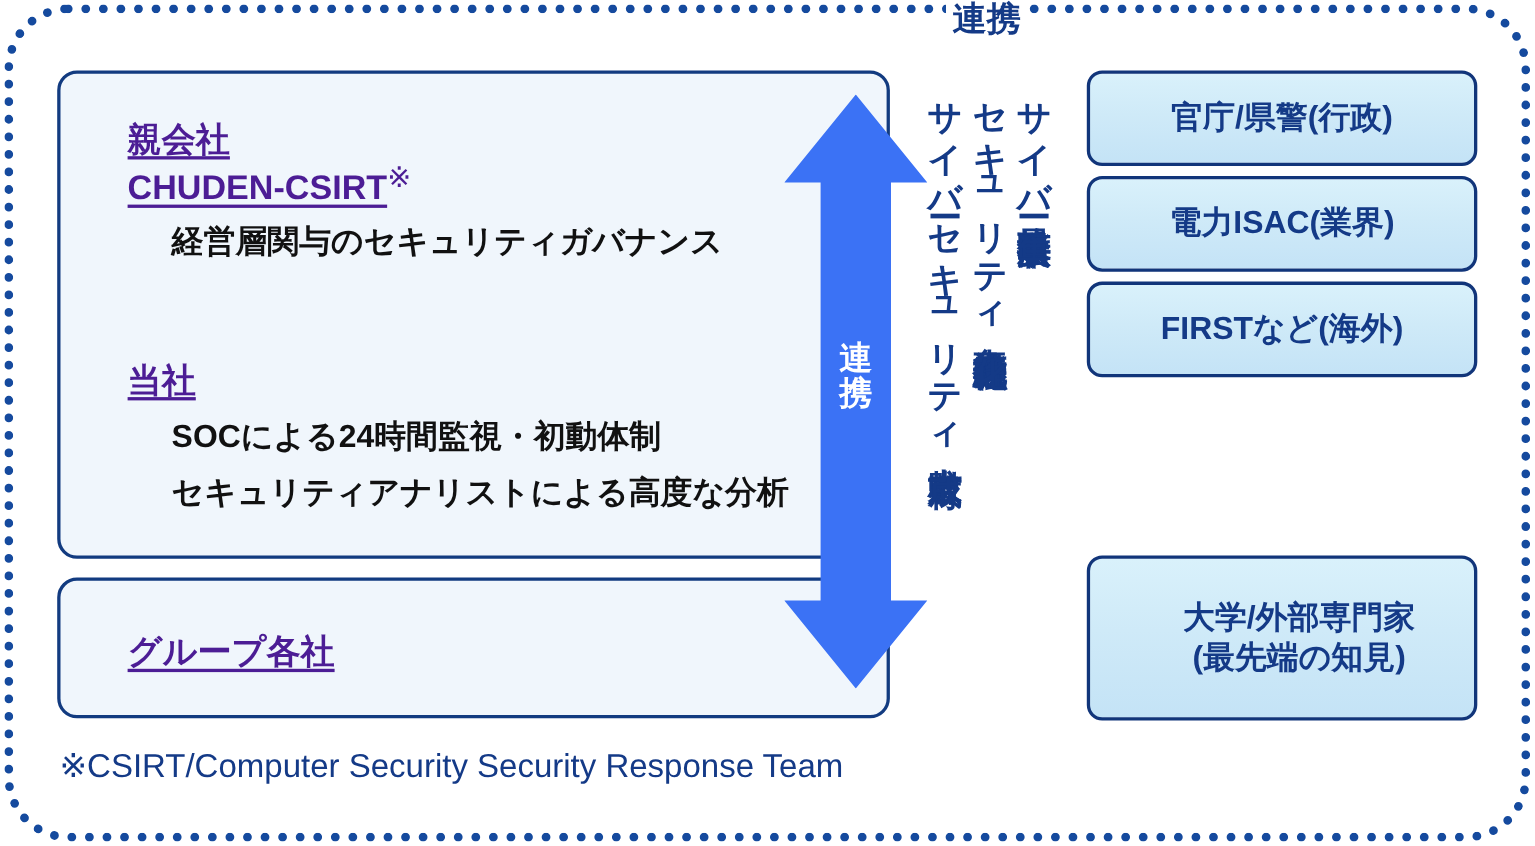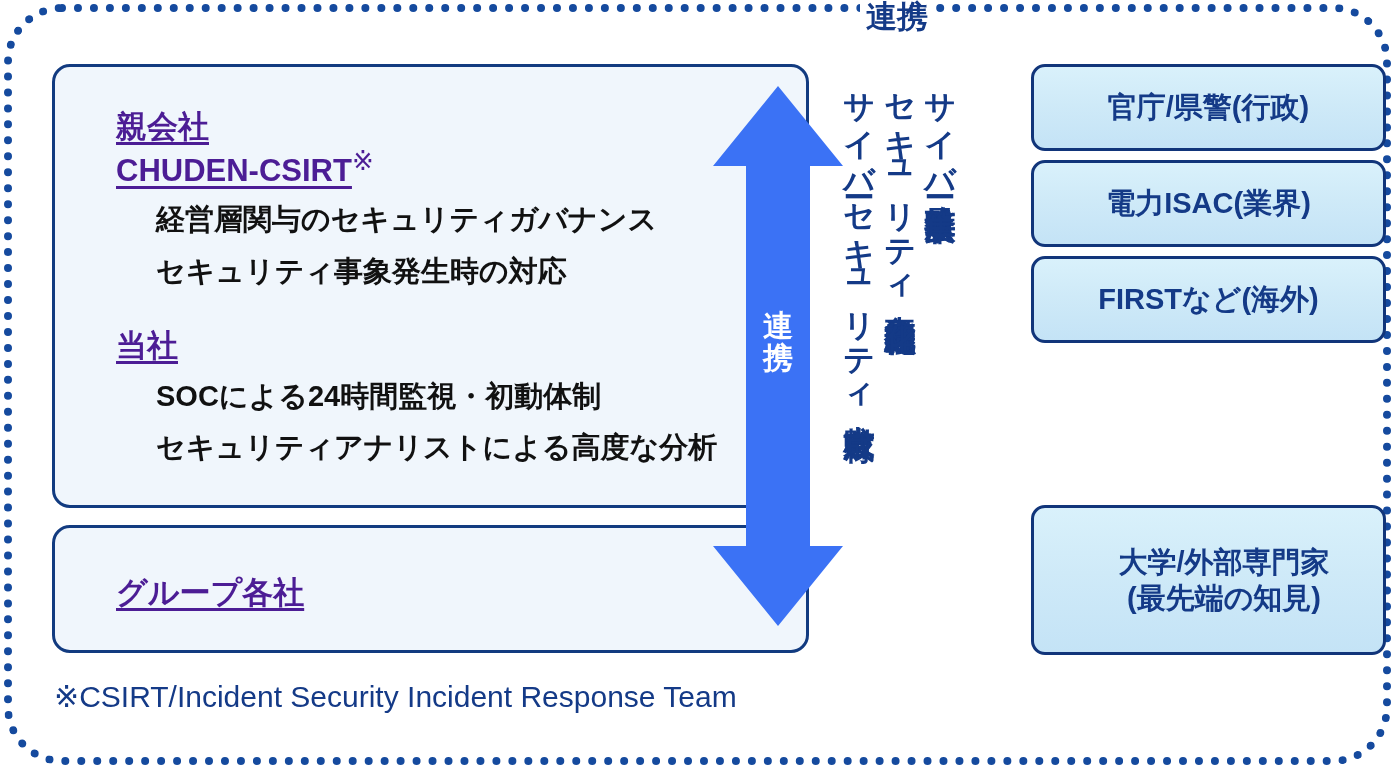--- a/index.html
+++ b/index.html
@@ -146,21 +146,20 @@
     border-radius: 14px;
     background: linear-gradient(180deg, #d9f1fb 0%, #cfeaf8 45%, #c4e3f6 100%);
     color: #143a87;
     font-weight: bold;
     font-size: 29px;
     line-height: 1.25;
     display: flex;
     align-items: center;
     justify-content: center;
     text-align: center;
-    margin-left: 43px;
   }
   #partner-0 { top: 64px;  height: 87px; }
   #partner-1 { top: 160px; height: 87px; text-align: right; }
   #partner-2 { top: 256px; height: 87px; }
   #partner-3 { top: 352px; height: 140px; }
   #partner-4 { top: 505px; height: 150px; padding-left: 31px; }
 
   .partner .l2 { display: block; }
 
   
@@ -182,21 +181,20 @@
   <div class="outer-frame"></div>
 
   <div class="panel" id="panel-parent"></div>
 
   <div class="heading" id="h-parent">親会社</div>
 
   <div class="heading" id="h-csirt"><span>CHUDEN-CSIRT</span><span class="sup-mark">※</span></div>
 
   <div class="bullet-line" id="p-line1">経営層関与のセキュリティガバナンス</div>
 
-  <div class="bullet-line" id="p-line2">セキュリティ事象発生時の対応</div>
 
   <div class="heading" id="h-ours">当社</div>
 
   <div class="bullet-line" id="o-line1">SOCによる24時間監視・初動体制</div>
 
   <div class="bullet-line" id="o-line2">セキュリティアナリストによる高度な分析</div>
 
   <div class="panel" id="panel-group"></div>
 
   <div class="heading" id="h-group">グループ各社</div>
@@ -235,15 +233,15 @@
   </div>
 
 
   <div class="partner" id="partner-4">
     <div>
       <span>大学/外部専門家</span>
       <span class="l2">(最先端の知見)</span>
     </div>
   </div>
 
-  <div id="footnote">※CSIRT/Incident Security Incident Response Team</div>
+  <div id="footnote">※CSIRT/Computer Security Security Response Team</div>
 
 </div>
 
 </body></html>

